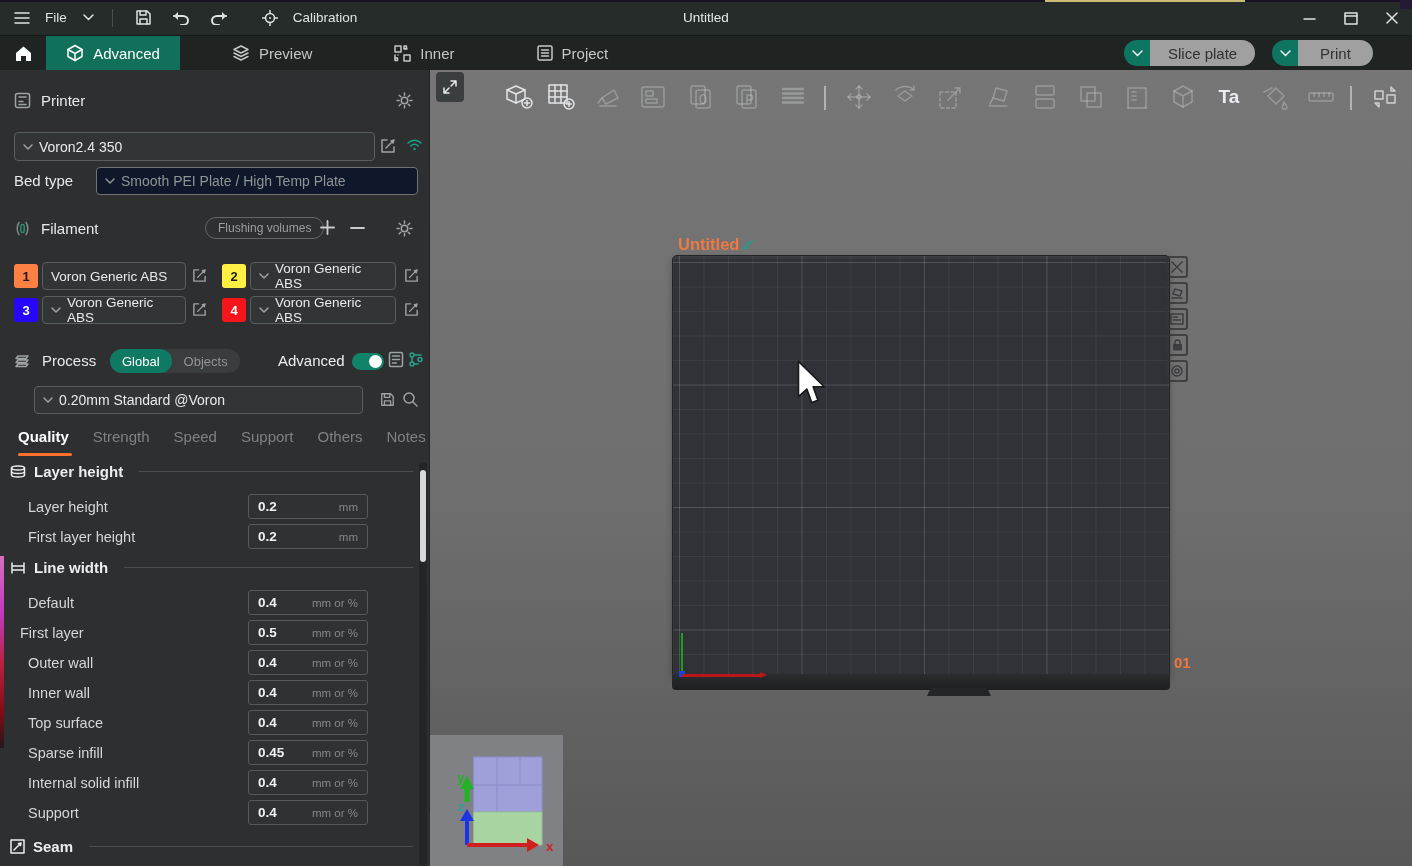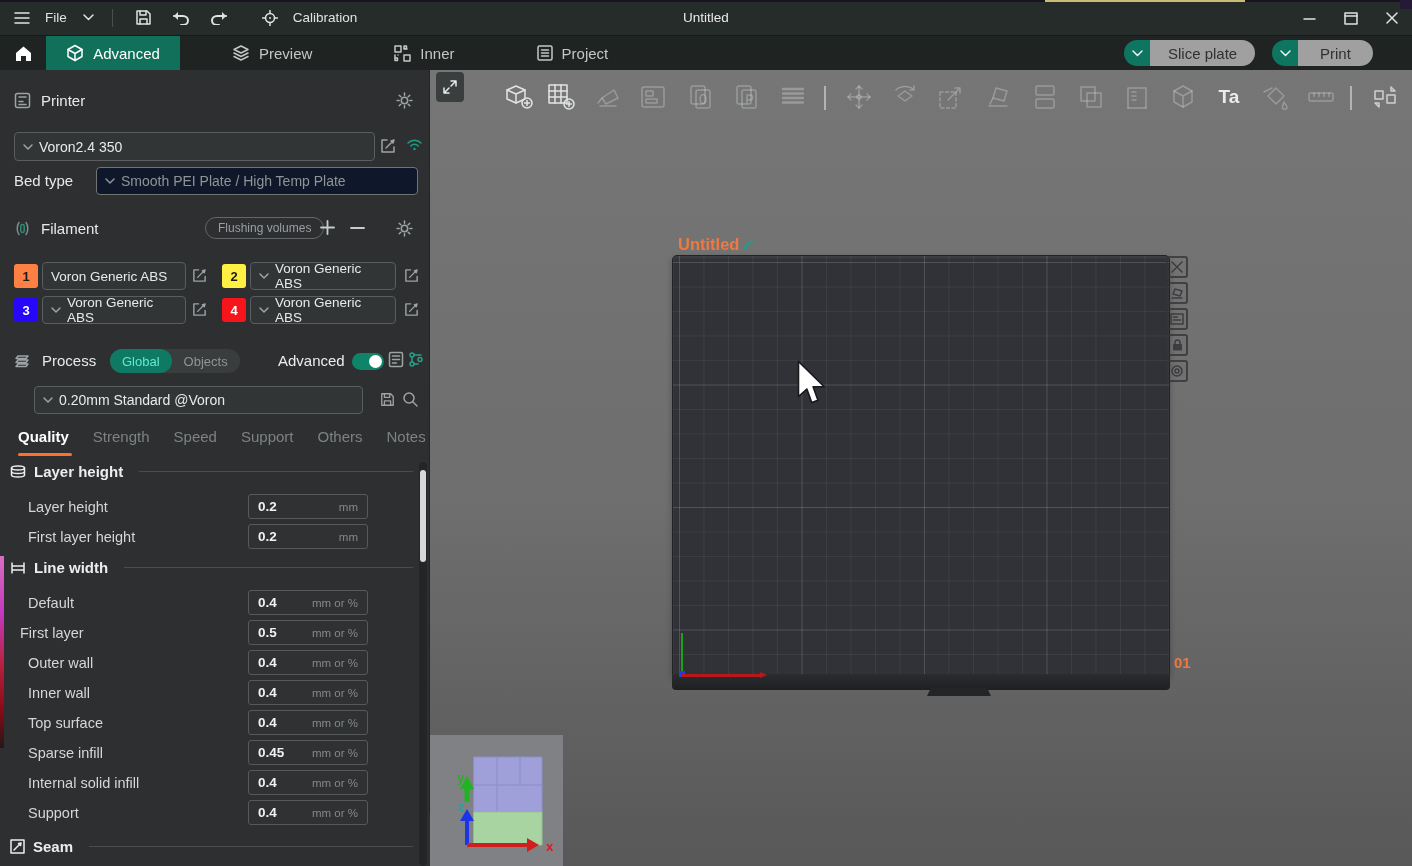--- a/index.html
+++ b/index.html
@@ -33,21 +33,21 @@
   .sec-head{display:flex;align-items:center;color:#e8eaea;font-size:15px;}
   .sec-title{margin-left:10px;}
   .combo{border:1px solid #5a5e61;border-radius:4px;background:#323536;display:flex;align-items:center;padding:4px 8px;gap:6px;color:#e8eaea;font-size:14px;}
   .combo.filled{background:#0f172a;border:1px solid #737373;color:#8f9496;}
   .chev{color:#9ea2a4;flex:0 0 auto;}
   .icon-btn{color:#9ea3a5;}
   .pill{border:1px solid #63666a;color:#9b9fa1;border-radius:11px;font-size:12px;height:22px;display:flex;align-items:center;padding:0 12px;}
   .swatch{width:24px;height:24px;border-radius:3px;display:flex;align-items:center;justify-content:center;font-weight:700;font-size:13px;}
   .scope-pill{background:#3a3d3e;border-radius:12px;height:24px;display:flex;align-items:center;}
   .scope-seg{font-size:13px;padding:0 12px;height:24px;display:flex;align-items:center;border-radius:12px;color:#8f9496;}
-  .scope-seg.on{background:#0f7a63;color:#5eead4;}
+  .scope-seg.on{background:#0f7a63;color:#ffffff;}
   .switch{width:32px;height:17px;border-radius:9px;background:#0f8468;position:relative;}
   .switch .knob{position:absolute;right:2px;top:2px;width:13px;height:13px;border-radius:50%;background:#fff;}
   .ptab{font-size:15px;color:#7e8284;}
   .ptab.active{color:#fff;font-weight:700;}
   #ptab-underline{height:3px;background:#ff6f2e;border-radius:2px;}
   .ghead{display:flex;align-items:center;color:#eceeee;font-weight:700;font-size:15px;gap:8px;}
   .ghead .rule{flex:1;height:1px;background:#4a4d4f;margin-left:8px;}
   .slabel{color:#d4d6d7;font-size:14.5px;}
   .inp{border:1px solid #56595c;border-radius:3px;display:flex;justify-content:space-between;align-items:center;padding:0 9px;width:120px;height:25px;background:#2f3132;}
   .inp b{color:#f0f1f2;font-weight:700;font-size:13.5px;}

